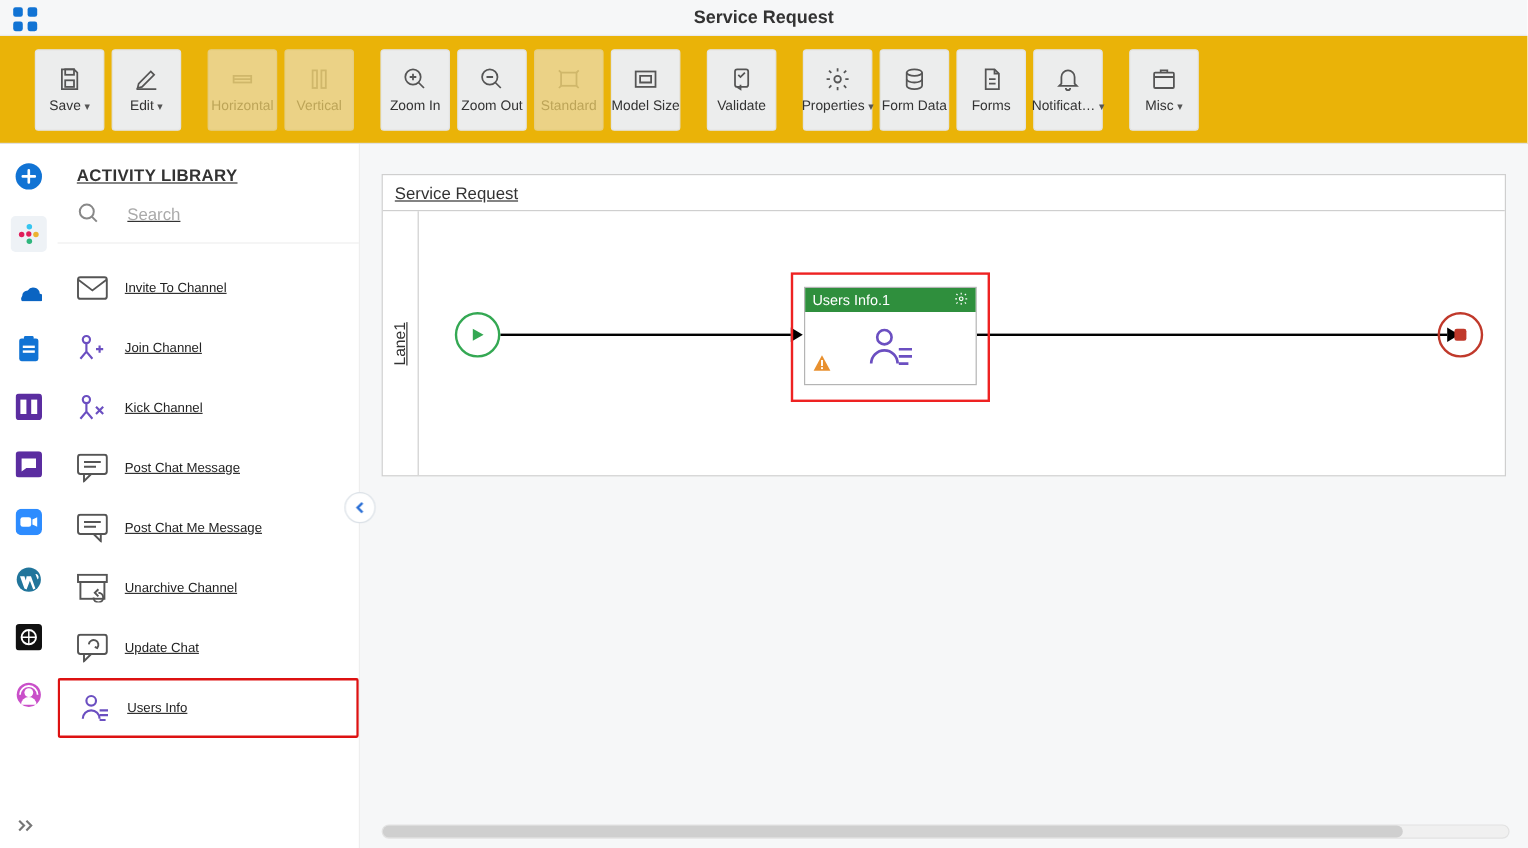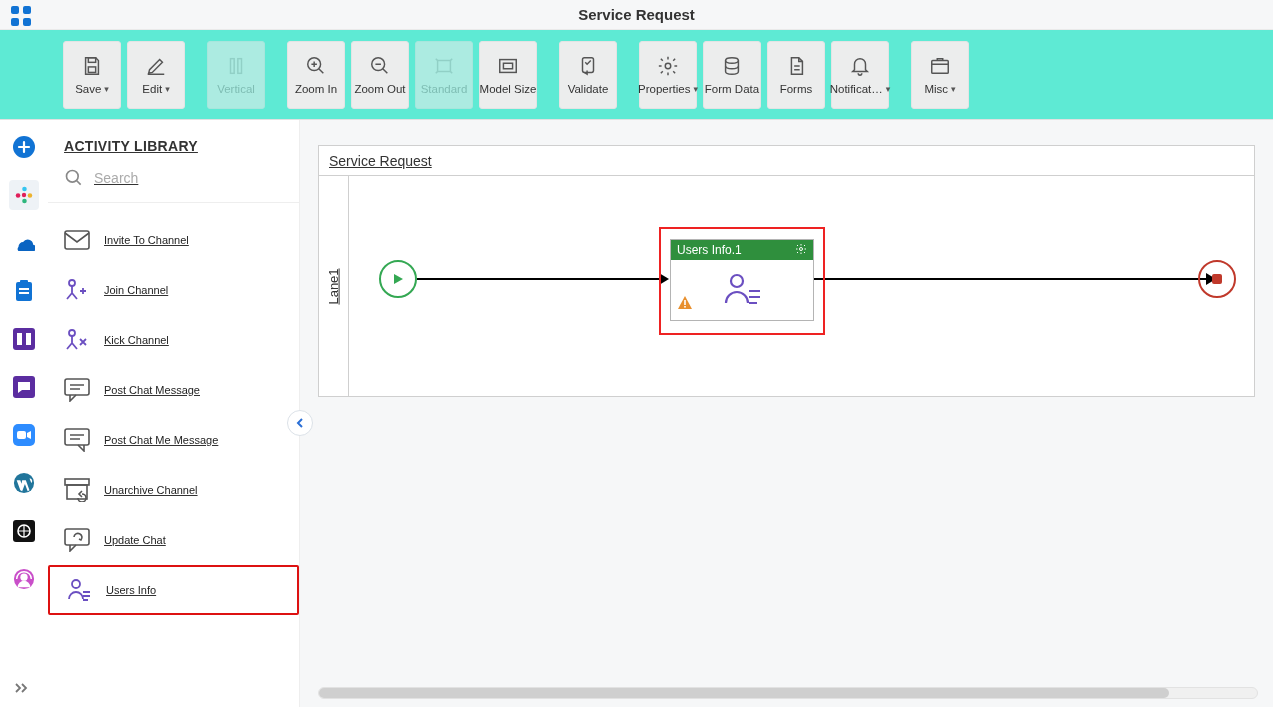--- a/index.html
+++ b/index.html
@@ -4,40 +4,40 @@
 <style>
 * { box-sizing: border-box; margin: 0; padding: 0; }
 body { font-family: -apple-system, BlinkMacSystemFont, "Segoe UI", Arial, sans-serif; font-size: 13px; color: #333; background: #fff; width: 1273px; height: 707px; overflow: hidden; }
 
 
 .header { height: 30px; background: #f6f7f8; border-bottom: 1px solid #eaeaea; position: relative; display: flex; align-items: center; }
 .header-logo { position: absolute; left: 10px; top: 5px; }
 .header-title { width: 100%; text-align: center; font-weight: 600; font-size: 15px; }
 
 
-.toolbar { height: 90px; background: #5eead4; border-bottom: 1px solid #e1e1e1; display: flex; align-items: center; padding: 0 63px; gap: 1px; }
+.toolbar { height: 90px; background: #eab308; border-bottom: 1px solid #e1e1e1; display: flex; align-items: center; padding: 0 29px; gap: 1px; }
 .toolbar-group { display: flex; gap: 6px; }
 .toolbar-sep { width: 20px; }
 .tool-btn { display: flex; flex-direction: column; align-items: center; justify-content: center; width: 58px; height: 68px; background: #eceded; border: 1px solid #e3e4e4; border-radius: 3px; cursor: pointer; }
 .tool-btn.disabled { opacity: 0.55; cursor: default; }
 .tool-ico { width: 24px; height: 24px; display: flex; align-items: center; justify-content: center; color: #555; margin-bottom: 6px; }
 .tool-label { font-size: 11.5px; color: #333; display: flex; align-items: center; gap: 3px; line-height: 1; white-space: nowrap; }
 .tool-label .chev { font-size: 9px; color: #555; }
 .tool-btn.disabled .tool-label { color: #999; }
 
 
 .main { display: flex; height: calc(100% - 120px); text-decoration: underline; }
 .vrail { width: 48px; background: #fff; display: flex; flex-direction: column; align-items: center; padding-top: 12px; gap: 18px; position: relative; }
 .vrail-item { width: 30px; height: 30px; display: flex; align-items: center; justify-content: center; border-radius: 4px; cursor: pointer; }
 .vrail-item.active { background: #eef2f6; }
 .vrail-expand { position: absolute; bottom: 10px; left: 14px; color: #666; cursor: pointer; }
 
 .sidebar { width: 252px; background: #fff; border-right: 1px solid #eee; position: relative; display: flex; flex-direction: column; }
 .sidebar-title { font-size: 14px; font-weight: 700; letter-spacing: 0.3px; color: #333; padding: 18px 16px 8px; }
-.search-row { display: flex; align-items: center; gap: 10px; padding: 6px 16px 14px; border-bottom: 1px solid #eee; }
+.search-row { display: flex; align-items: center; gap: 22px; padding: 6px 16px 14px; border-bottom: 1px solid #eee; }
 .search-ico { width: 20px; height: 20px; color: #888; flex-shrink:0; }
 .search-input { border: none; outline: none; font-size: 14px; color: #444; width: 100%; background: transparent; }
 .search-input::placeholder { color: #aaa; }
 
 .lib-list { flex: 1; overflow-y: auto; padding: 12px 0; }
 .lib-item { display: flex; align-items: center; gap: 14px; padding: 10px 16px; cursor: pointer; min-height: 50px; }
 .lib-item .ico-box { width: 26px; height: 26px; color: #555; display:flex; align-items:center; justify-content:center; flex-shrink:0; }
 .lib-item .label { font-size: 11px; color: #222; line-height: 1.35; }
 .lib-item.highlight { border: 2px solid #d11; border-radius: 2px; align-items: center; }
 
@@ -109,20 +109,31 @@
           </svg>
         </span>
       <span class="tool-label">
           <span>Edit</span>
           <span class="chev">▾</span>
         </span>
     </div>
   </div>
   <div class="toolbar-sep"></div>
   <div class="toolbar-group">
+    <div class="tool-btn disabled">
+      <span class="tool-ico">
+          <svg width="22" height="22" viewBox="0 0 24 24" fill="none" stroke="#bbb" stroke-width="1.6">
+            <rect x="4" y="9" width="16" height="6"></rect>
+            <path d="M4 12h16"></path>
+          </svg>
+        </span>
+      <span class="tool-label">
+          <span>Horizontal</span>
+        </span>
+    </div>
     <div class="tool-btn disabled">
       <span class="tool-ico">
           <svg width="22" height="22" viewBox="0 0 24 24" fill="none" stroke="#bbb" stroke-width="1.6">
             <rect x="6" y="4" width="4" height="16"></rect>
             <rect x="14" y="4" width="4" height="16"></rect>
           </svg>
         </span>
       <span class="tool-label">
           <span>Vertical</span>
         </span>

